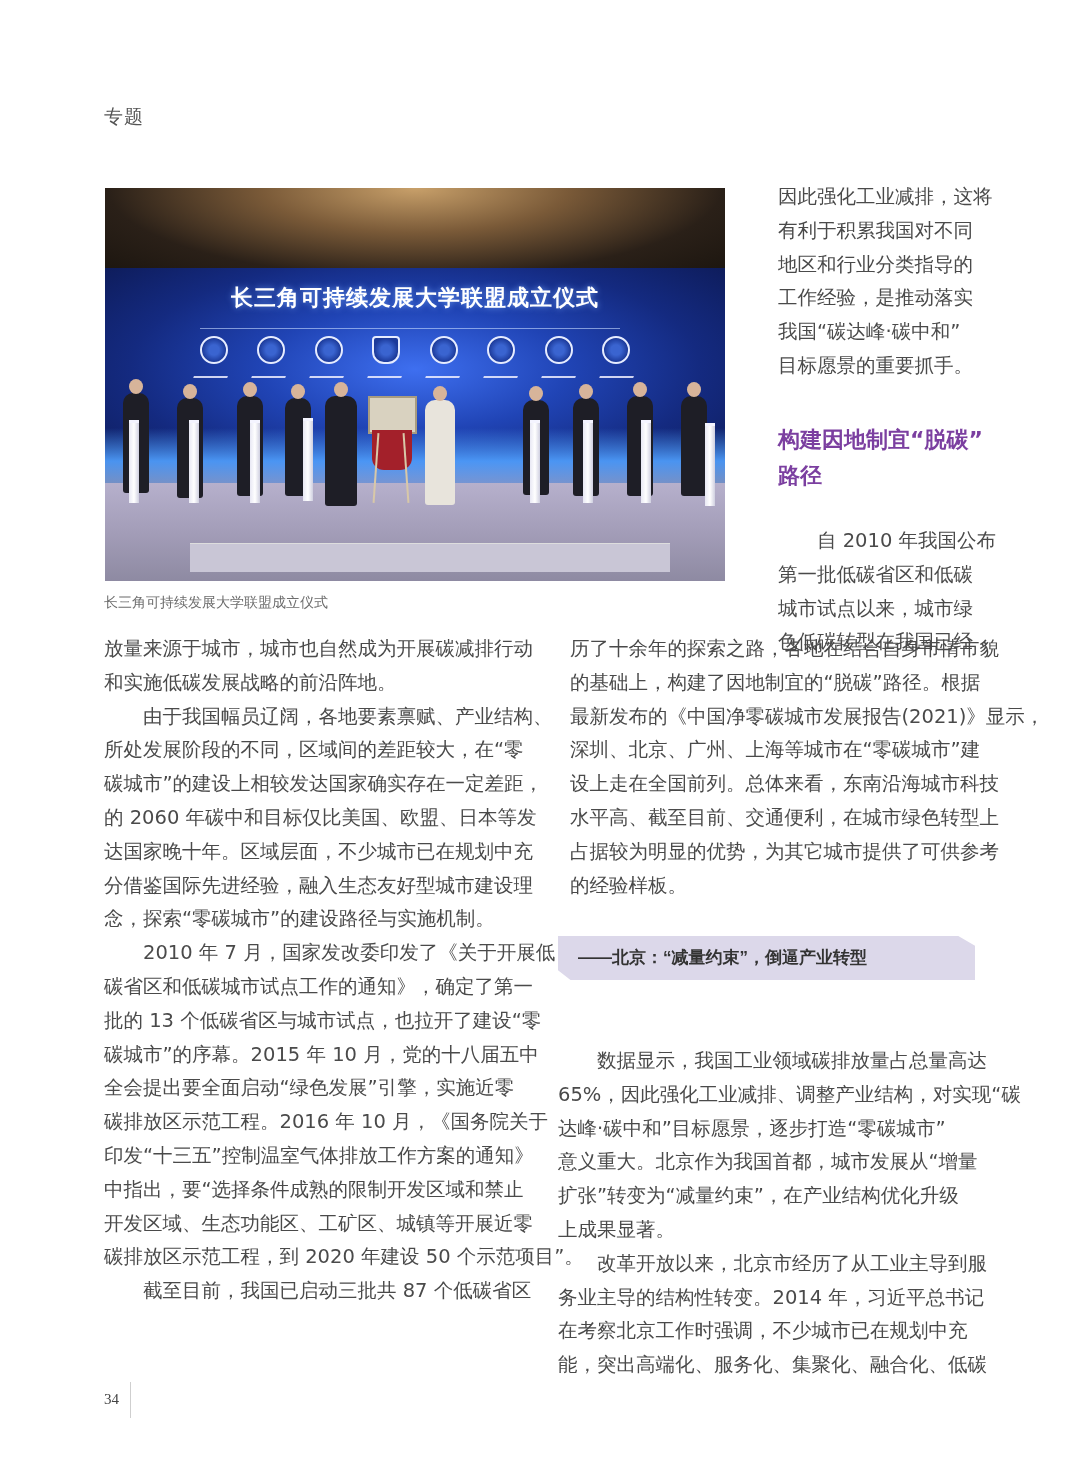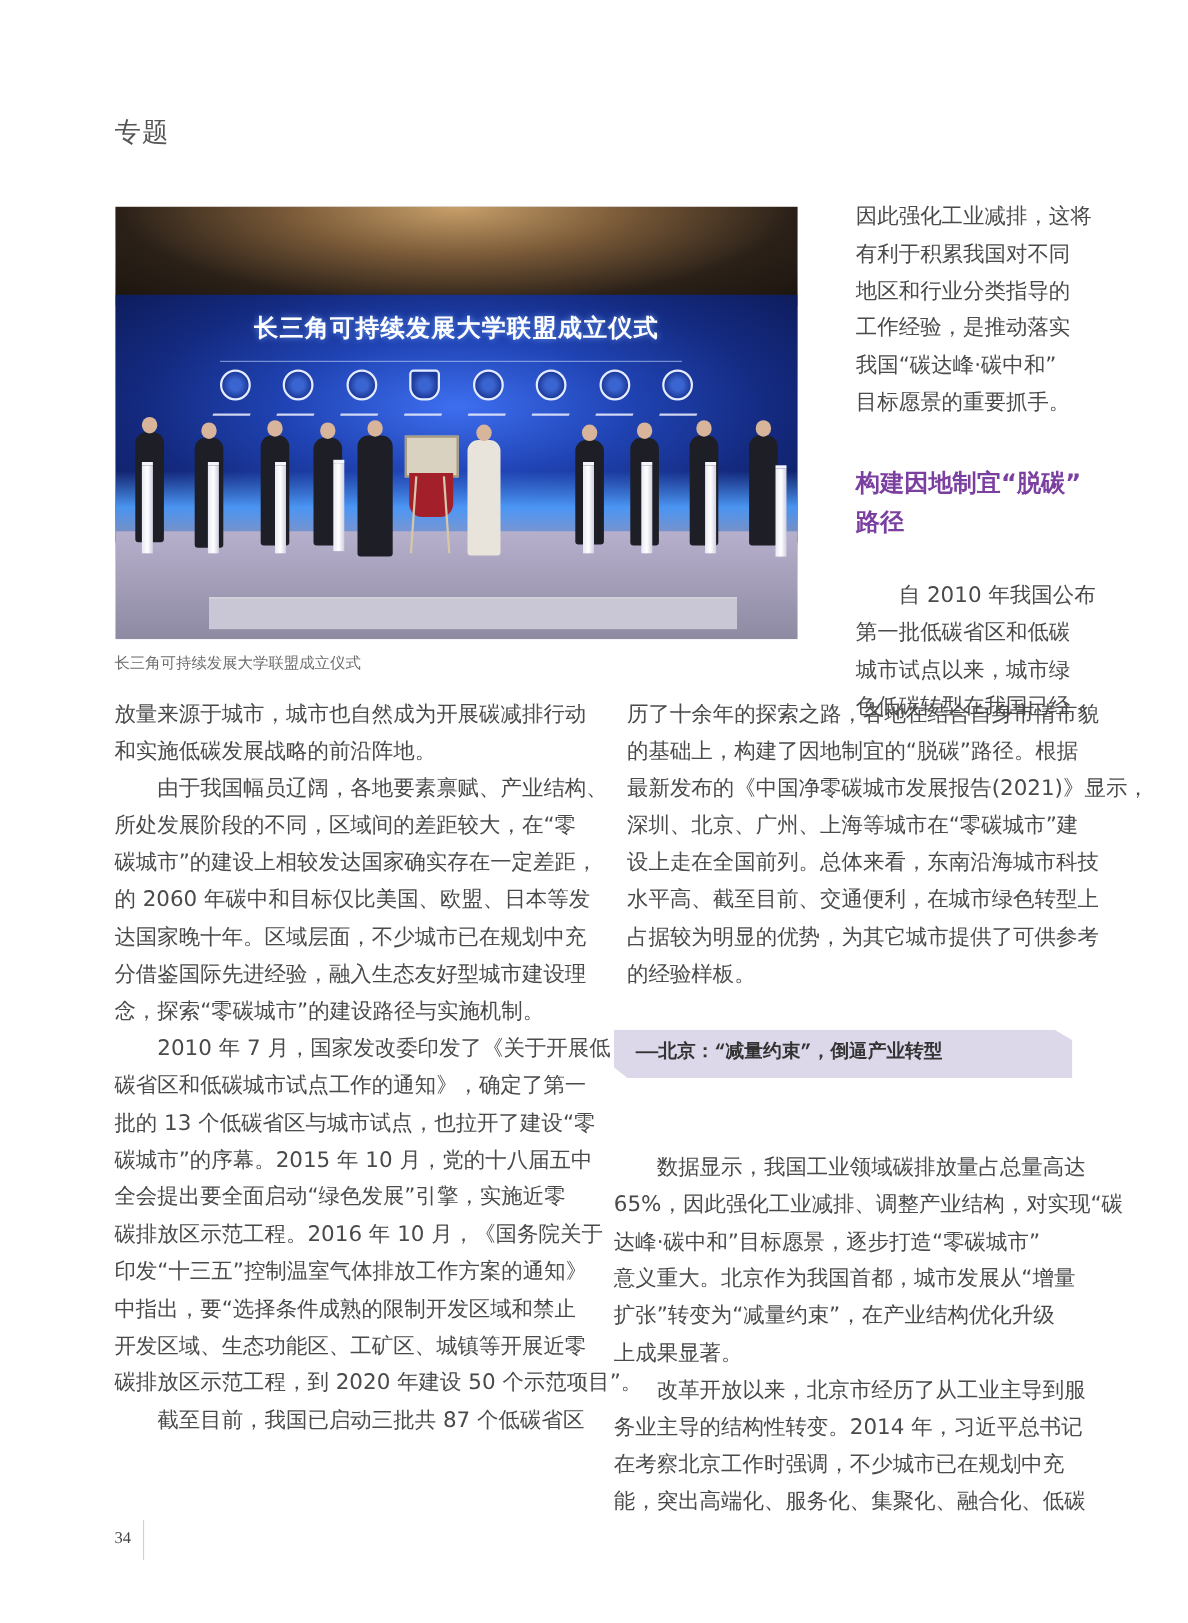--- a/index.html
+++ b/index.html
@@ -4,21 +4,21 @@
 <style>
   html, body { margin: 0; padding: 0; }
   body {
     width: 1080px; height: 1475px; position: relative; overflow: hidden;
     background: #ffffff;
     font-family: "DejaVu Sans", "Liberation Sans", sans-serif;
     color: #4a4a4a;
   }
   .section-tag {
     position: absolute; left: 104px; top: 104px;
-    font-size: 24px; color: #555; letter-spacing: 1px;
+    font-size: 19px; color: #555; letter-spacing: 1px;
   }
   
   .photo {
     position: absolute; left: 105px; top: 188px; width: 620px; height: 393px;
     overflow: hidden;
     background: linear-gradient(180deg, #3a2a1c 0%, #6b4d2c 12%, #2b2218 22%, #0d1a55 24%, #1a2f8a 45%, #2346b8 62%, #1b4fd0 70%, #4a74d8 75%, #9aa0c8 80%, #b8b2cc 88%, #a8a0b8 100%);
   }
   .photo .ceiling {
     position: absolute; left: 0; top: 0; width: 620px; height: 90px;
     background: radial-gradient(ellipse at 50% 0%, #c8a06a 0%, #7a5a38 35%, #2a2018 70%, #1a140e 100%);
@@ -85,21 +85,21 @@
     position: absolute; left: 778px; top: 422px; width: 210px;
     color: #7b3fa0; font-weight: bold; font-size: 22px; line-height: 36px;
   }
   .banner {
     position: absolute; left: 558px; top: 936px; width: 417px; height: 44px;
     background: #dcd8ea;
     clip-path: polygon(0 0, 96% 0, 100% 22%, 100% 100%, 3% 100%, 0 78%);
   }
   .banner-text {
     position: absolute; left: 20px; top: 0; line-height: 44px;
-    font-family: Liberation Mono, monospace; font-weight: bold;
+    font-family: Liberation Sans, sans-serif; font-weight: bold;
     font-size: 17px; color: #333;
   }
   .folio {
     position: absolute; left: 104px; top: 1391px;
     font-family: "Liberation Serif", "DejaVu Serif", serif; font-size: 15px; color: #444;
   }
   .folio-rule {
     position: absolute; left: 130px; top: 1382px; width: 1px; height: 36px; background: #cfcfcf;
   }
 </style>

